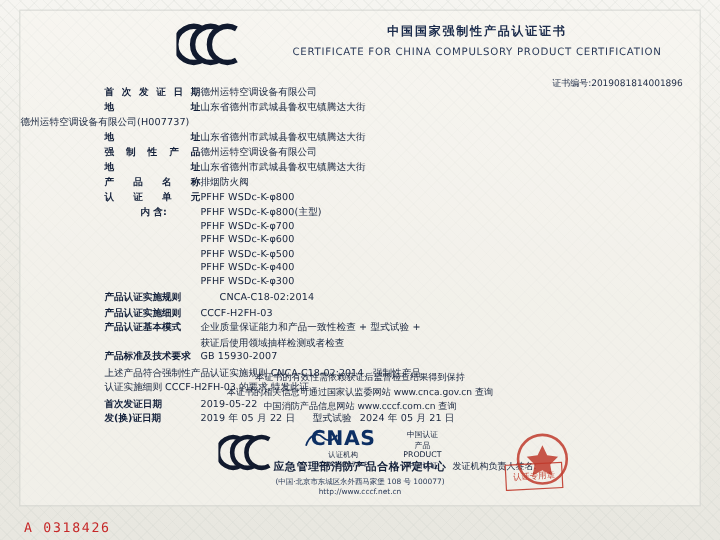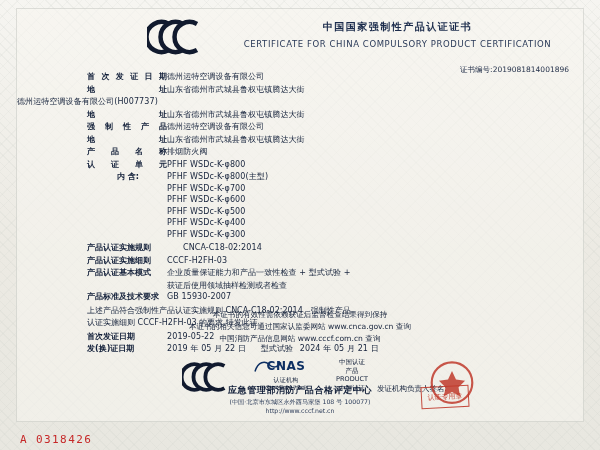--- a/index.html
+++ b/index.html
@@ -160,21 +160,21 @@
     height: 34px;
   }
   .cnas {
     position: absolute;
     left: 232px;
     top: 2px;
     width: 74px;
     text-align: center;
   }
   .cnas-word {
-    font-size: 12px;
+    font-size: 17px;
     font-weight: bold;
     letter-spacing: 0.5px;
     color: #0d2f63;
     line-height: 20px;
   }
   .cnas-sub {
     font-size: 6px;
     color: #13203a;
     line-height: 8px;
     letter-spacing: 0.2px;

